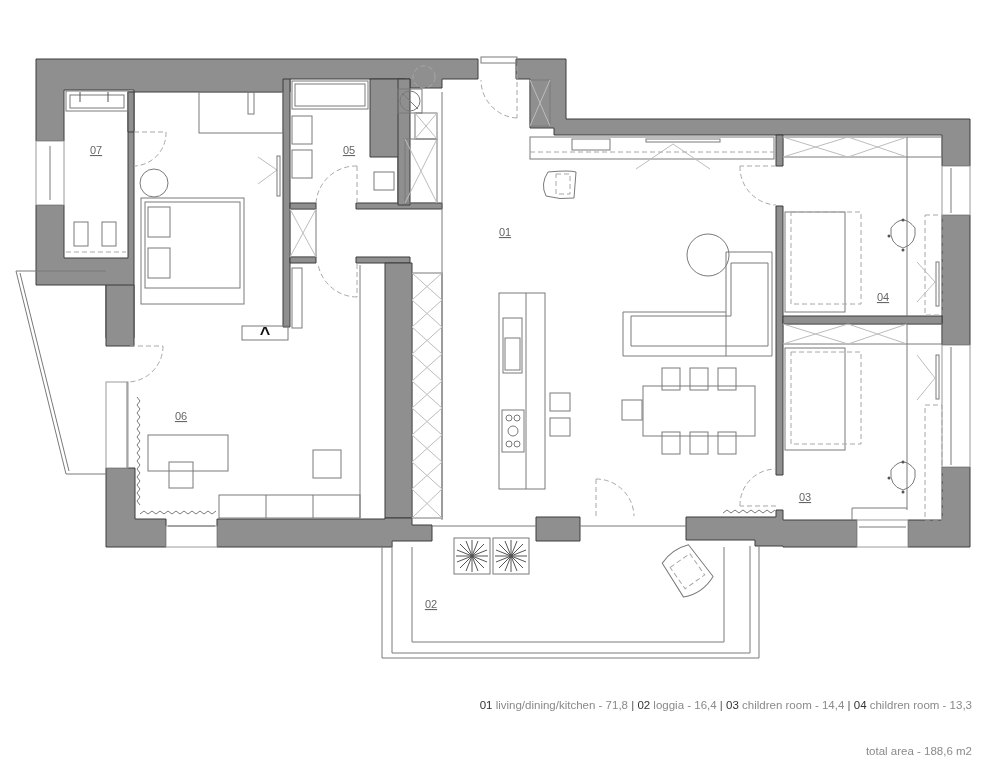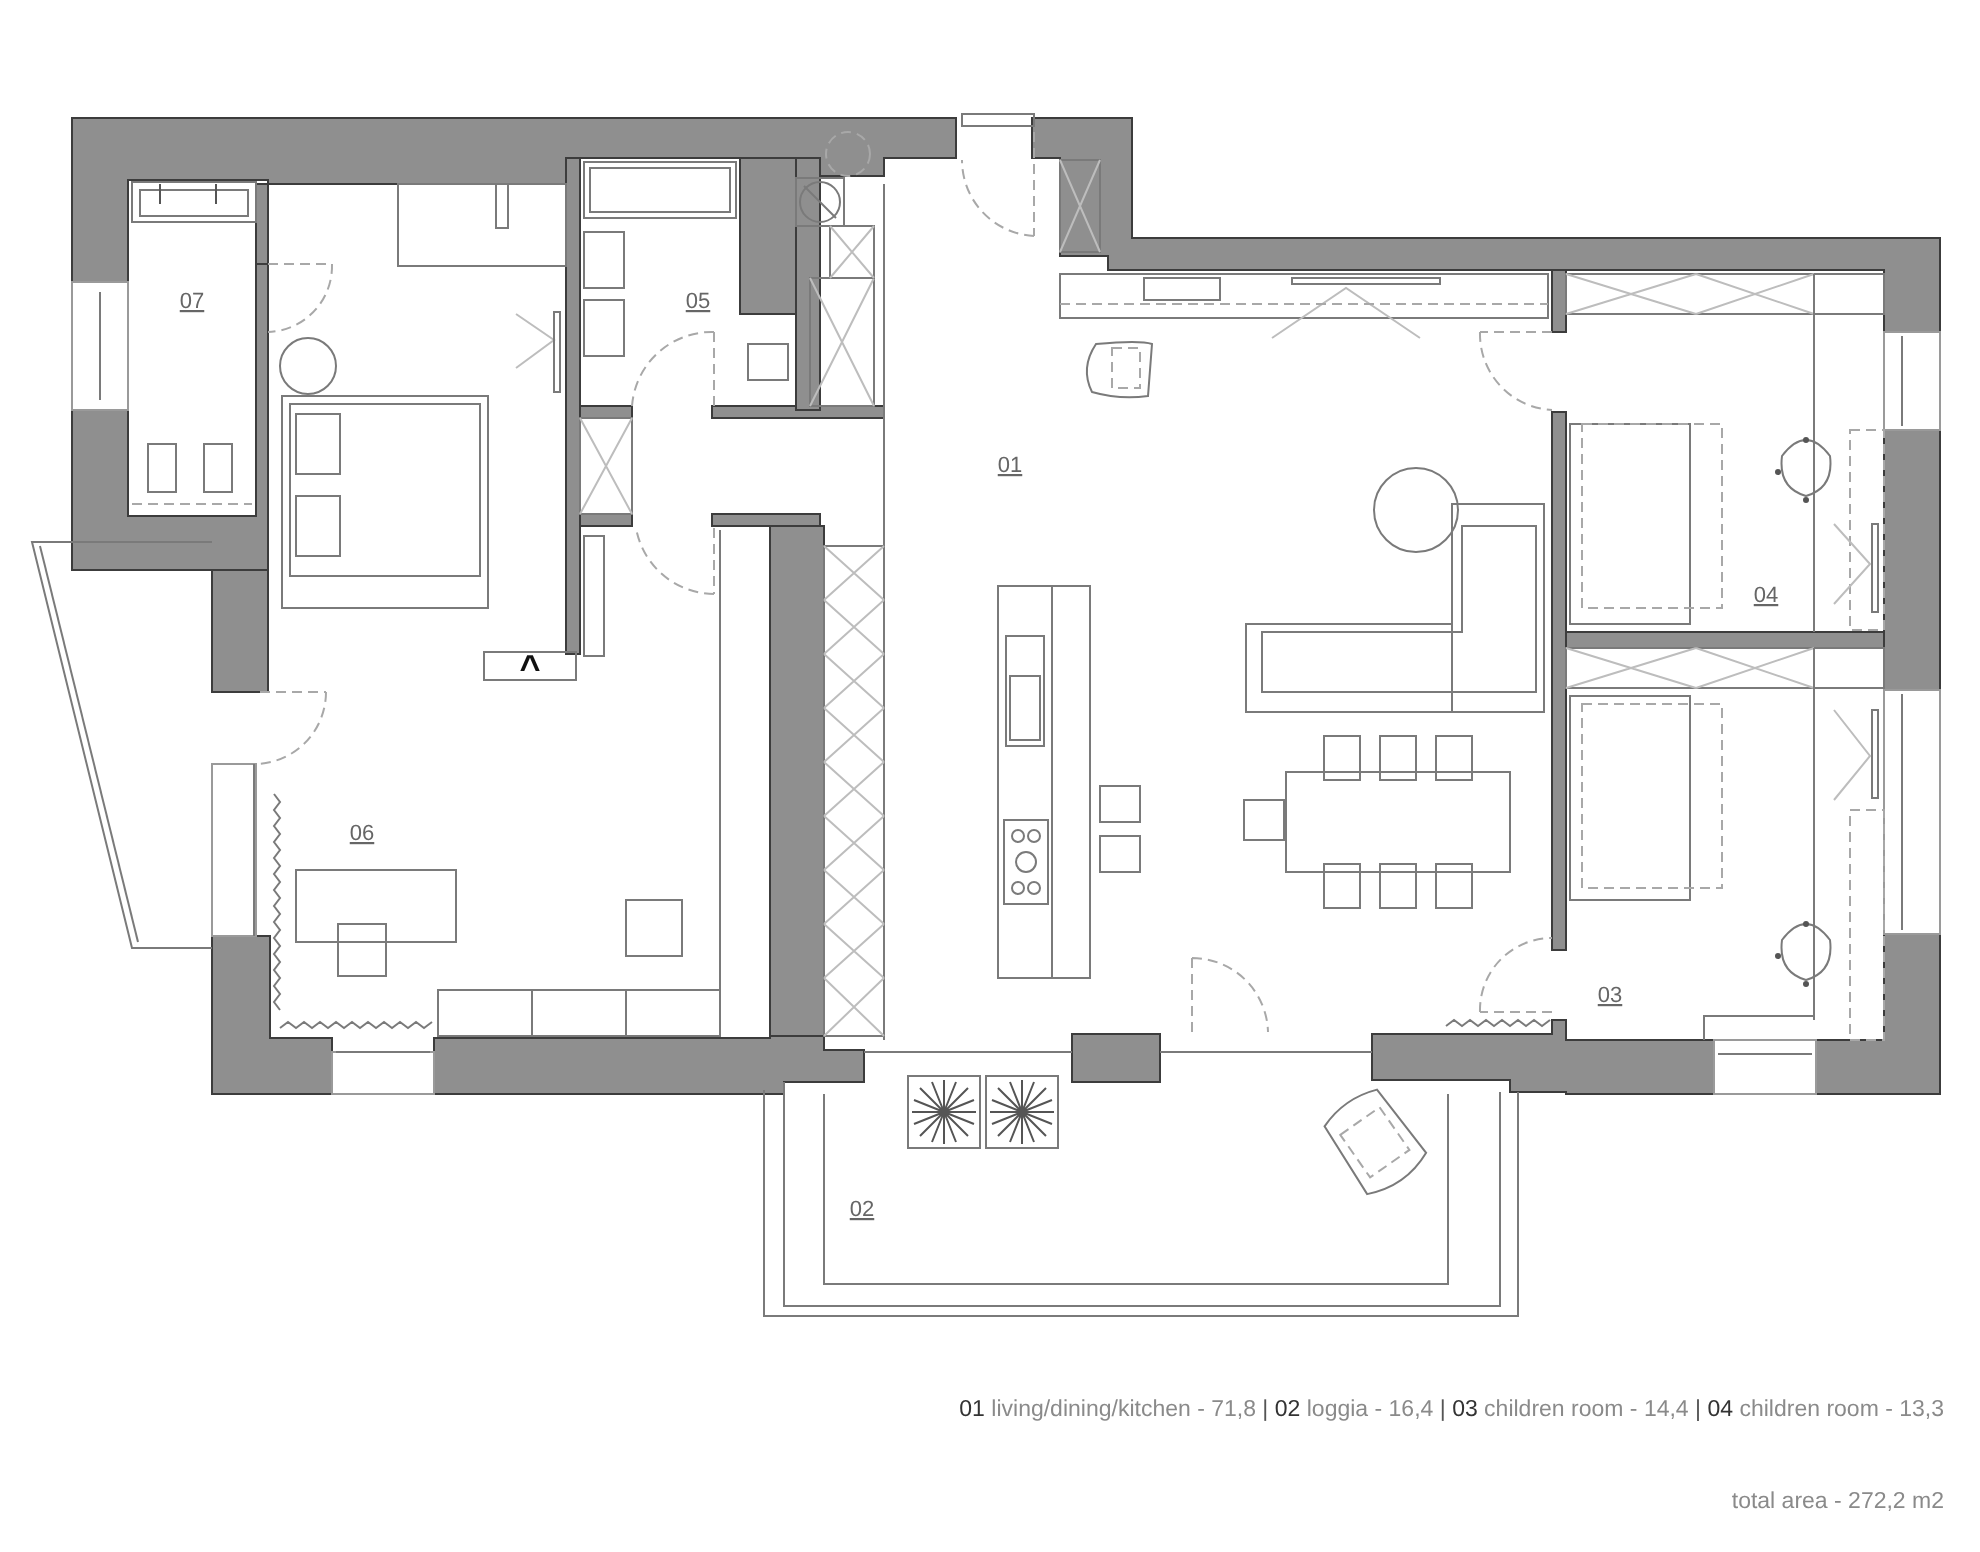--- a/index.html
+++ b/index.html
@@ -275,13 +275,13 @@
 </svg>
 
 <div class="legend">
   <div>
     <span class="num">01</span><span> living/dining/kitchen - 71,8 </span><span class="sep">|</span>
     <span class="num">02</span><span> loggia - 16,4 </span><span class="sep">|</span>
     <span class="num">03</span><span> children room - 14,4 </span><span class="sep">|</span>
     <span class="num">04</span><span> children room - 13,3</span>
   </div>
 </div>
-<div class="total">total area - 272,2 m2</div>
+<div class="total">total area - 188,6 m2</div>
 
 </body></html>

